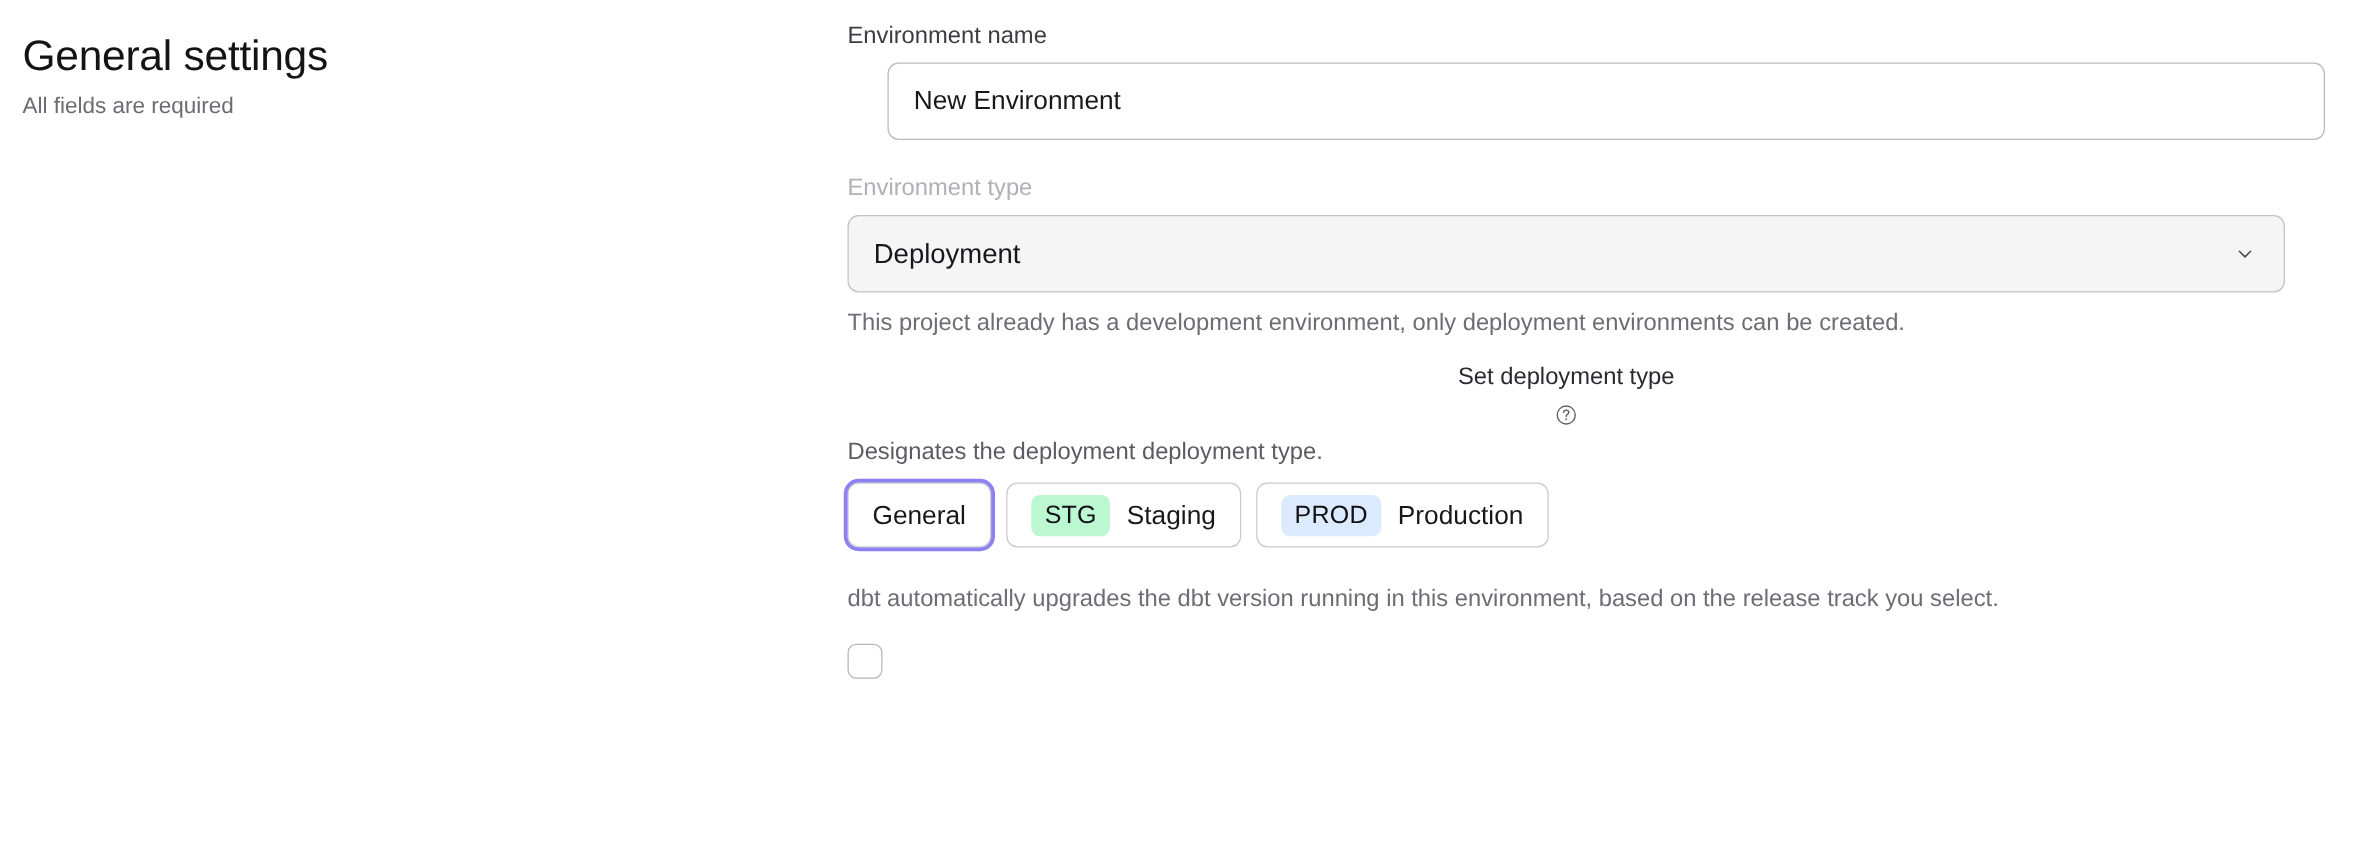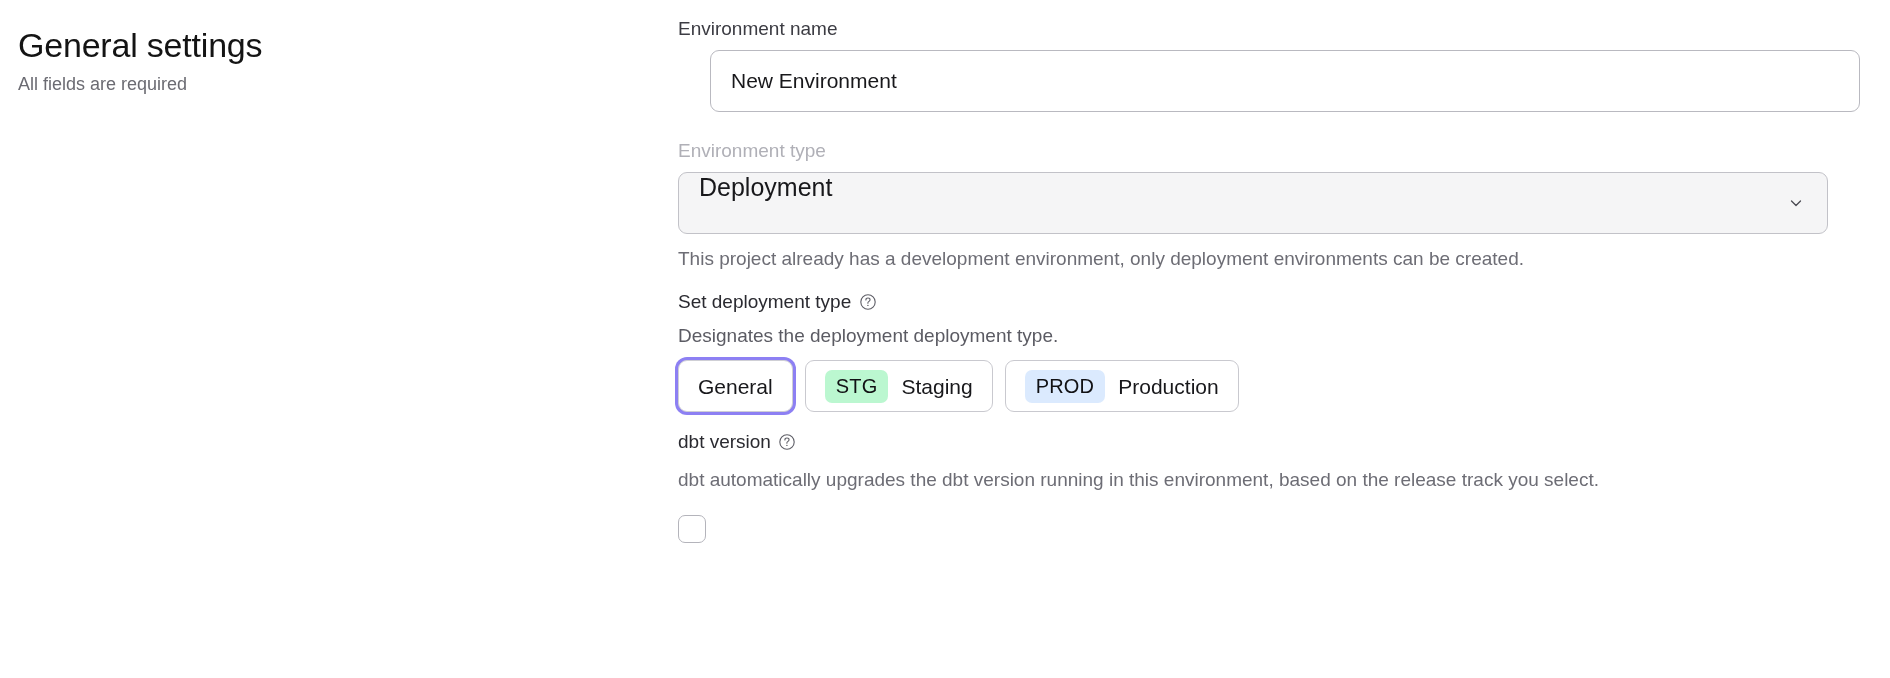--- a/index.html
+++ b/index.html
@@ -60,21 +60,21 @@
     font-size: 19px;
     line-height: 26px;
     color: #3c3c43;
     font-weight: 400;
     margin-bottom: 8px;
     display: flex;
     align-items: center;
     gap: 7px;
   }
   .field-label.is-disabled { color: #b0b0b7; }
-  .field-label.strong { color: #2a2a30; font-weight: 500; }
+  .field-label.strong { color: #2a2a30; font-weight: 500; flex-direction: column; }
 
   .help-icon {
     display: inline-flex;
     width: 19px;
     height: 19px;
     align-items: center;
     justify-content: center;
     color: #5e5e66;
     flex: 0 0 auto;
   }
@@ -96,23 +96,24 @@
   }
   .text-input::placeholder { color: #9a9aa2; }
 
   .select-box {
     width: 100%;
     height: 62px;
     border: 1px solid #c2c2c8;
     border-radius: 9px;
     background: #f5f5f6;
     display: flex;
+    align-items: center;
     justify-content: space-between;
     padding: 0 20px;
-    font-size: 25px;
+    font-size: 22px;
     color: #18181b;
   }
   .select-box.enabled { background: #ffffff; border-color: #b9b9c0; }
 
   .chevron {
     color: #4a4a52;
     display: inline-flex;
     align-items: center;
     margin-right: 2px;
   }
@@ -257,30 +258,20 @@
         <button class="seg-btn">
           <span class="seg-tag prod">PROD</span>
           <span class="seg-label">Production</span>
         </button>
       </div>
     </div>
 
     <div class="field-spacer-md"></div>
 
     <div class="field">
-      <div class="field-label strong">
-        <span>dbt version</span>
-        <span class="help-icon">
-          <svg width="18" height="18" viewBox="0 0 18 18" fill="none">
-            <circle cx="9" cy="9" r="7.2" stroke="currentColor" stroke-width="1.1"></circle>
-            <path d="M6.9 6.9c0-1.1.95-1.85 2.1-1.85s2.05.75 2.05 1.8c0 .95-.6 1.35-1.35 1.8-.55.33-.8.6-.8 1.25v.3" stroke="currentColor" stroke-width="1.1" stroke-linecap="round" fill="none"></path>
-            <circle cx="8.9" cy="12.4" r="0.72" fill="currentColor"></circle>
-          </svg>
-        </span>
-      </div>
       <p class="helper-text">dbt automatically upgrades the dbt version running in this environment, based on the release track you select.</p>
     </div>
 
     <div class="checkbox-row">
       <div class="checkbox-box"></div>
     </div>
 
   </div>
 </div>
 

